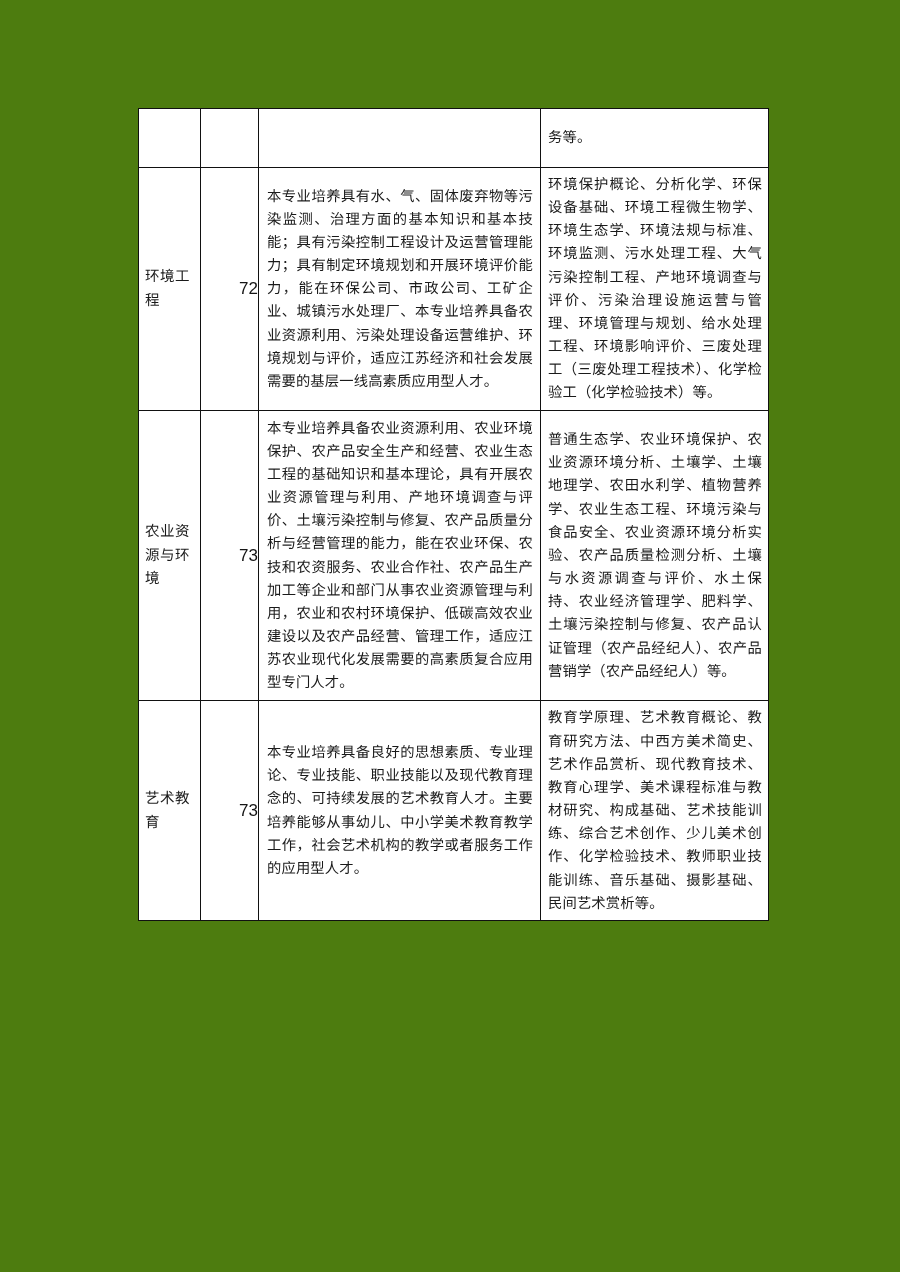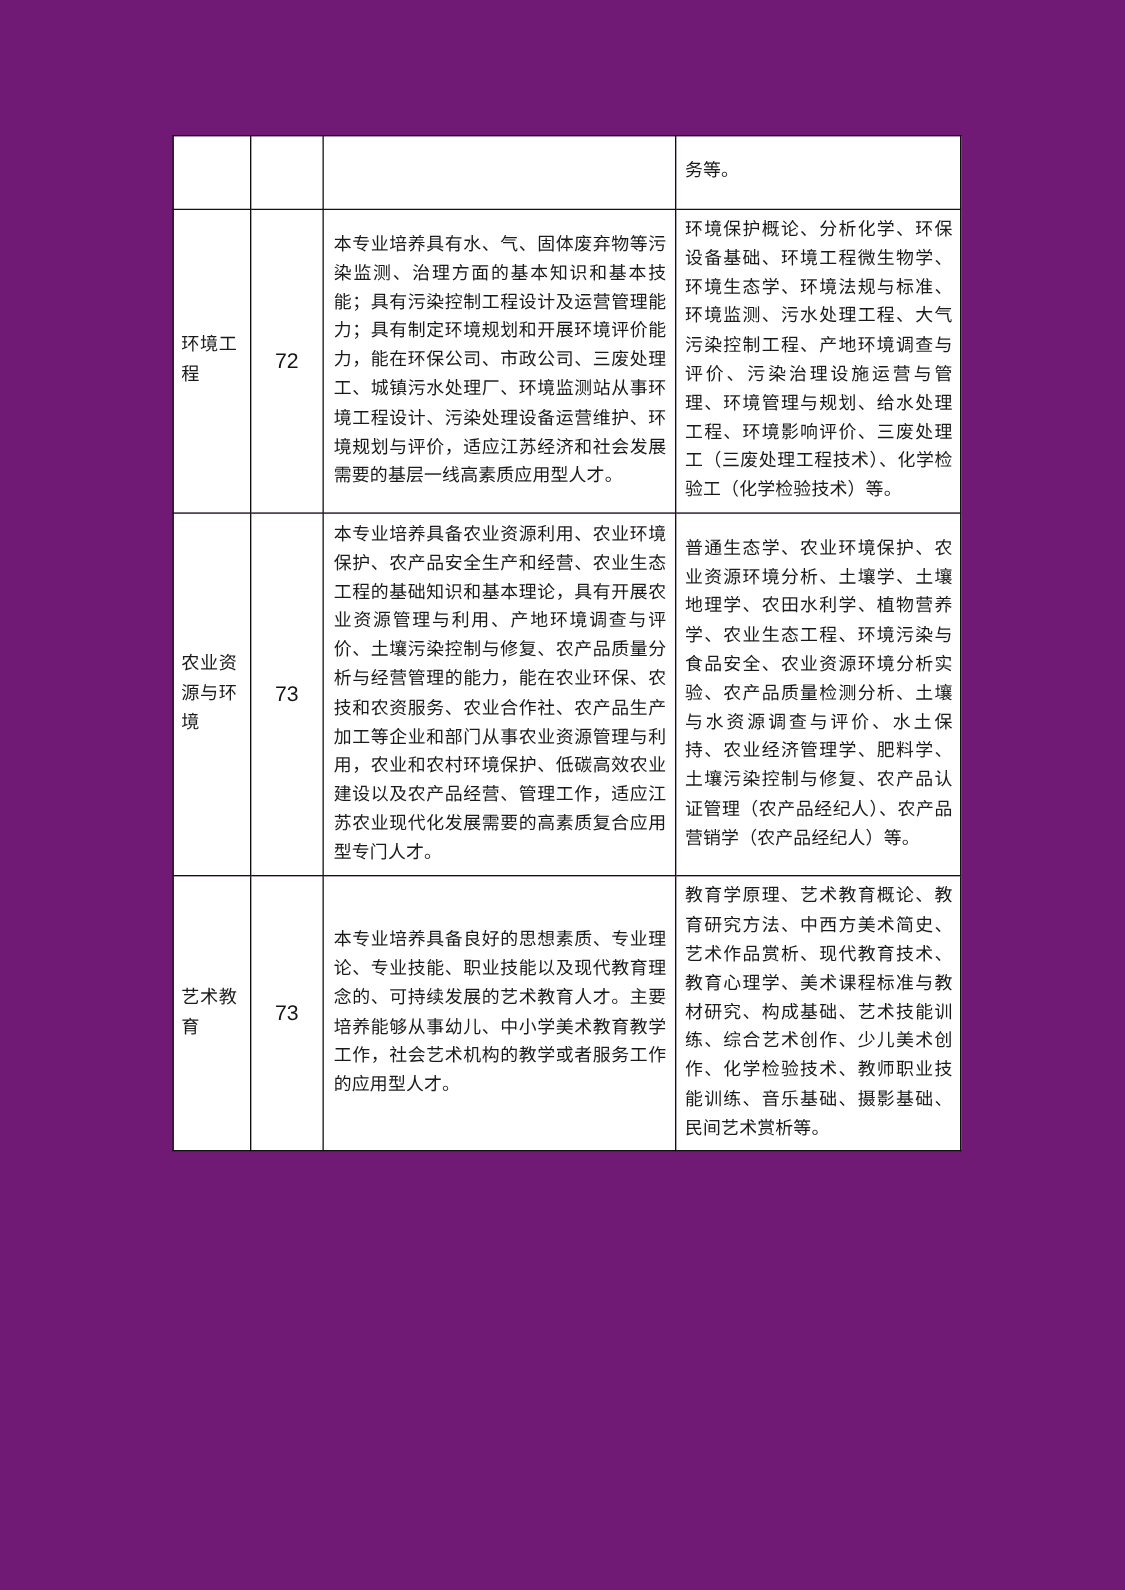--- a/index.html
+++ b/index.html
@@ -50,21 +50,21 @@
 
   .cell-name {
     font-size: 14.5px;
     line-height: 1.65;
     letter-spacing: 0.5px;
     padding: 4px 6px !important;
     font-family: "DejaVu Serif", "Liberation Serif", serif;
   }
 
   .cell-code {
-    text-align: center;
+    text-align: right;
     font-size: 17px;
     font-family: "Liberation Sans", sans-serif;
     color: #151515;
   }
 
   .cell-goal {
     text-align: justify;
     text-justify: inter-ideograph;
     font-size: 14.3px;
     line-height: 1.62;
@@ -85,42 +85,42 @@
 
   .cell-course.mid { vertical-align: middle; }
 
   .row-cont td { height: 46px; }
 
   .empty-cell { }
 </style>
 </head>
 <body style="background: rgb(255, 255, 255);">
 
-<div id="page" style="background: #701a75;">
+<div id="page" style="background: #4d7c0f;">
 
   <table id="major-table">
     <colgroup>
       <col class="c-name">
       <col class="c-code">
       <col class="c-goal">
       <col class="c-course">
     </colgroup>
     <tbody>
 
       <tr class="row-cont">
         <td class="cell-name empty-cell" style="border-color: rgb(17, 17, 17);"></td>
         <td class="cell-code empty-cell" style="border-color: rgb(17, 17, 17);"></td>
         <td class="cell-goal empty-cell" style="border-color: rgb(17, 17, 17);"></td>
         <td class="cell-course" style="border-color: rgb(17, 17, 17);">务等。</td>
       </tr>
 
       <tr>
         <td class="cell-name" style="border-color: rgb(17, 17, 17);">环境工程</td>
         <td class="cell-code" style="border-color: rgb(17, 17, 17);">72</td>
-        <td class="cell-goal" style="border-color: rgb(17, 17, 17);">本专业培养具有水、气、固体废弃物等污染监测、治理方面的基本知识和基本技能；具有污染控制工程设计及运营管理能力；具有制定环境规划和开展环境评价能力，能在环保公司、市政公司、三废处理工、城镇污水处理厂、环境监测站从事环境工程设计、污染处理设备运营维护、环境规划与评价，适应江苏经济和社会发展需要的基层一线高素质应用型人才。</td>
+        <td class="cell-goal" style="border-color: rgb(17, 17, 17);">本专业培养具有水、气、固体废弃物等污染监测、治理方面的基本知识和基本技能；具有污染控制工程设计及运营管理能力；具有制定环境规划和开展环境评价能力，能在环保公司、市政公司、工矿企业、城镇污水处理厂、本专业培养具备农业资源利用、污染处理设备运营维护、环境规划与评价，适应江苏经济和社会发展需要的基层一线高素质应用型人才。</td>
         <td class="cell-course mid" style="border-color: rgb(17, 17, 17);">环境保护概论、分析化学、环保设备基础、环境工程微生物学、环境生态学、环境法规与标准、环境监测、污水处理工程、大气污染控制工程、产地环境调查与评价、污染治理设施运营与管理、环境管理与规划、给水处理工程、环境影响评价、三废处理工（三废处理工程技术）、化学检验工（化学检验技术）等。</td>
       </tr>
 
       <tr>
         <td class="cell-name" style="border-color: rgb(17, 17, 17);">农业资源与环境</td>
         <td class="cell-code" style="border-color: rgb(17, 17, 17);">73</td>
         <td class="cell-goal" style="border-color: rgb(17, 17, 17);">本专业培养具备农业资源利用、农业环境保护、农产品安全生产和经营、农业生态工程的基础知识和基本理论，具有开展农业资源管理与利用、产地环境调查与评价、土壤污染控制与修复、农产品质量分析与经营管理的能力，能在农业环保、农技和农资服务、农业合作社、农产品生产加工等企业和部门从事农业资源管理与利用，农业和农村环境保护、低碳高效农业建设以及农产品经营、管理工作，适应江苏农业现代化发展需要的高素质复合应用型专门人才。</td>
         <td class="cell-course mid" style="border-color: rgb(17, 17, 17);">普通生态学、农业环境保护、农业资源环境分析、土壤学、土壤地理学、农田水利学、植物营养学、农业生态工程、环境污染与食品安全、农业资源环境分析实验、农产品质量检测分析、土壤与水资源调查与评价、水土保持、农业经济管理学、肥料学、土壤污染控制与修复、农产品认证管理（农产品经纪人）、农产品营销学（农产品经纪人）等。</td>
       </tr>
 

